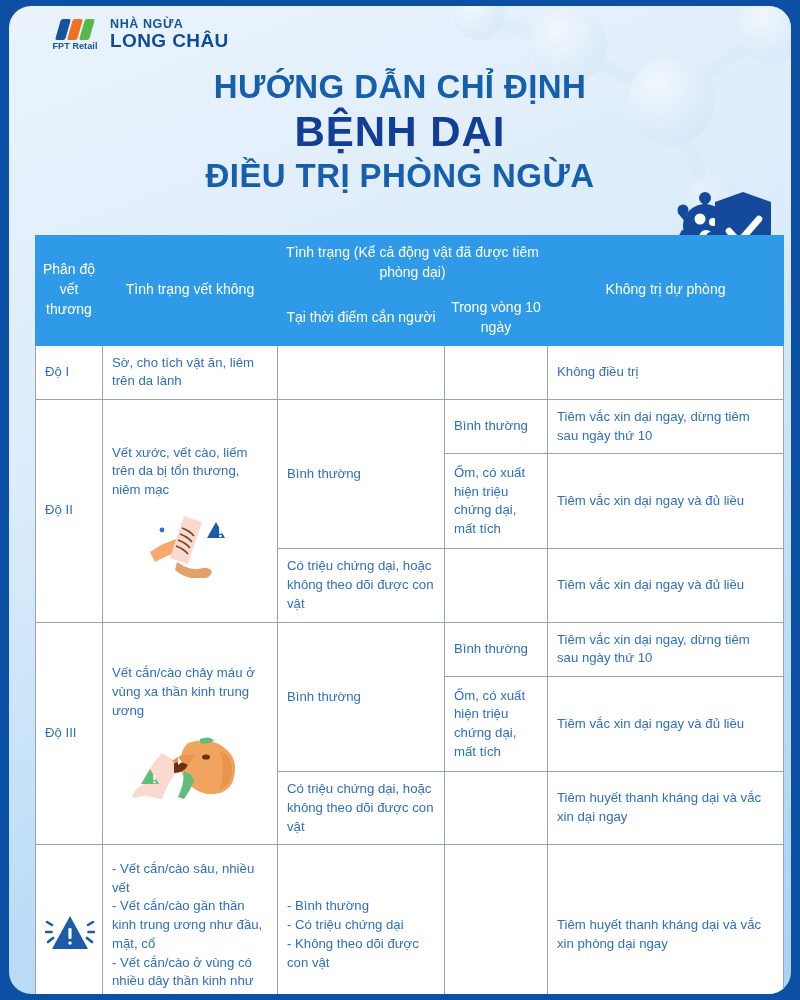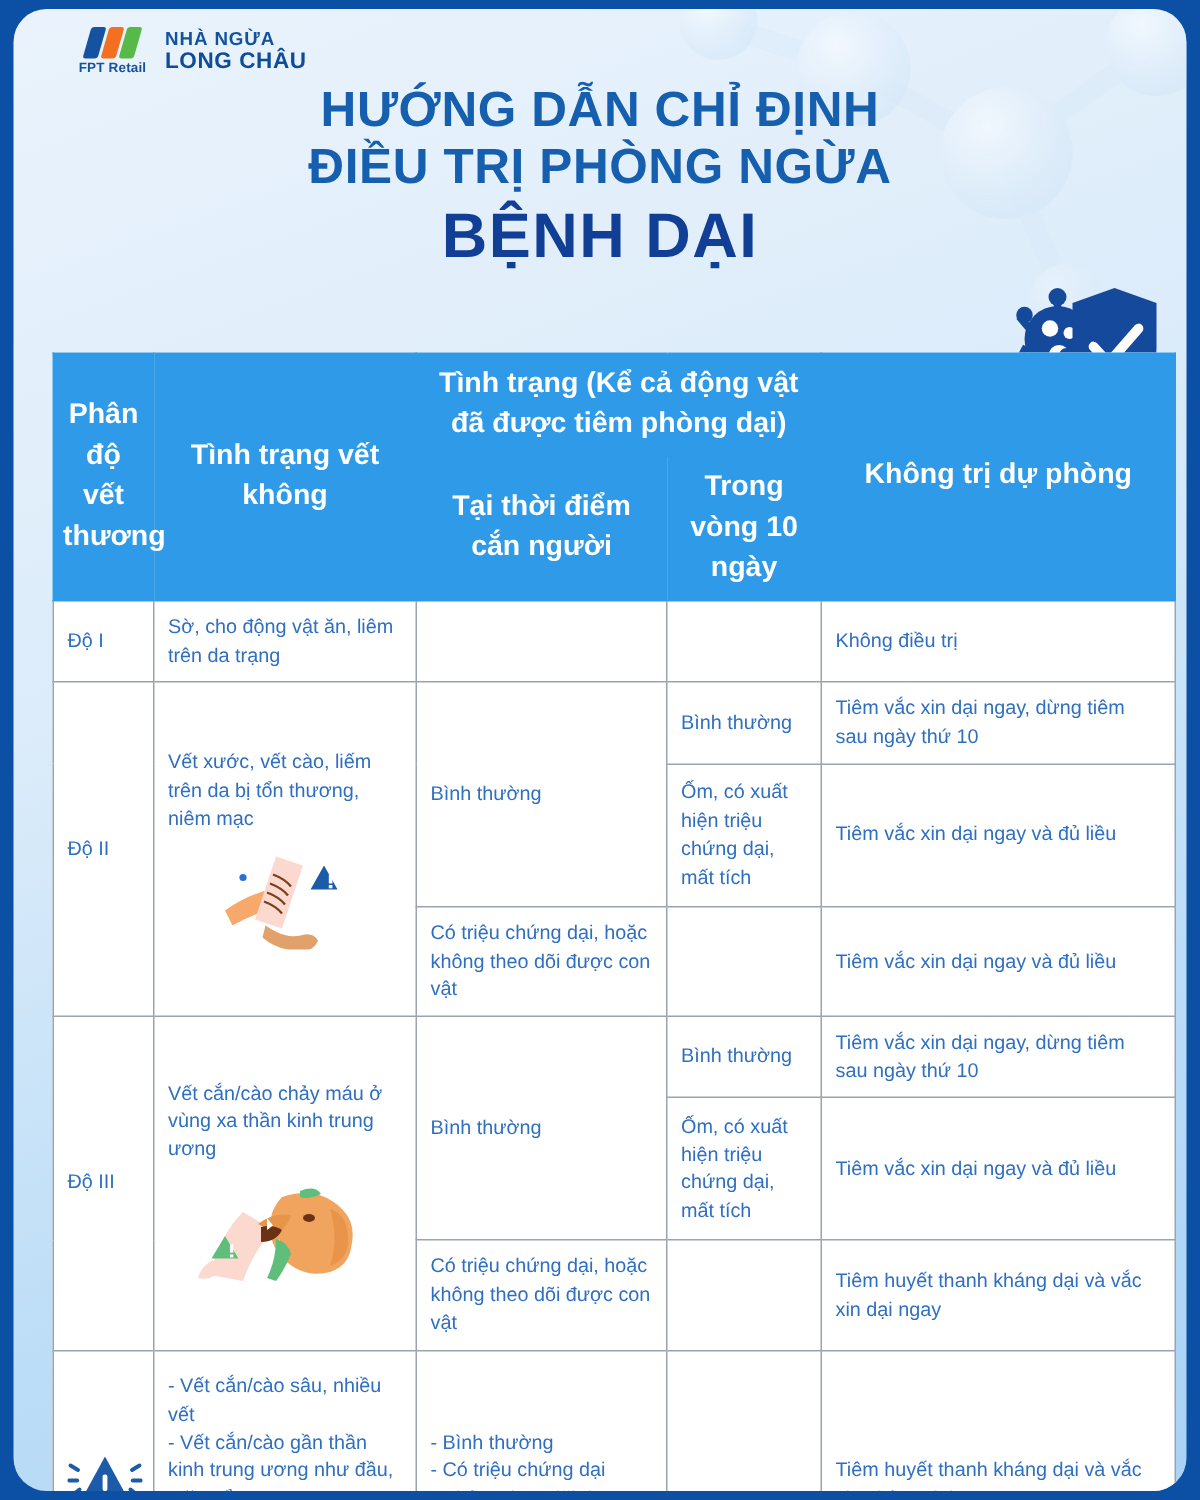--- a/index.html
+++ b/index.html
@@ -43,24 +43,24 @@
   }
   .logo-mark { width: 52px; display:flex; flex-direction:column; align-items:center; gap:1px; }
   .logo-bars { display:flex; gap:2px; align-items:flex-end; }
   .bar { width: 10px; height: 21px; transform: skewX(-16deg); border-radius: 2px 2px 2px 2px; }
   .bar.b1 { background:#1553A0; }
   .bar.b2 { background:#F37021; }
   .bar.b3 { background:#57B947; }
   .fpt-retail { font-size: 9px; font-weight: 700; color:#1553A0; letter-spacing:.1px; }
   .brand-text { line-height: 1.05; }
   .brand-top { font-size: 12.5px; font-weight: 700; color:#12529E; letter-spacing:.6px; }
-  .brand-bot { font-size: 15px; font-weight: 800; color:#0E4C9A; letter-spacing:.4px; }
-
-  
-  .title-wrap { position:absolute; left:0; right:0; top: 48px; text-align:center; }
+  .brand-bot { font-size: 19px; font-weight: 800; color:#0E4C9A; letter-spacing:.4px; }
+
+  
+  .title-wrap { position:absolute; left:0; right:0; top: 62px; text-align:center; }
   .t-line { font-weight: 800; color:#155FAE; letter-spacing:.4px; line-height:1.16; }
   .t1, .t2 { font-size: 33px; }
   .t3 { font-size: 42px; color:#123F96; letter-spacing:1px; margin-top:2px; }
 
   
   .badge { position:absolute; right: 16px; top: 178px; width:108px; height:94px; }
 
   
   .table {
     position:absolute;
@@ -77,24 +77,24 @@
     padding: 8px 9px;
     font-size: 13.2px;
     line-height: 1.42;
     color: #2F6FC0;
     font-weight: 400;
     text-align: left;
   }
   .table thead th {
     background: #2F9BE8;
     color:#ffffff;
-    font-weight: 700;
+    font-weight: 400;
     text-align:center;
     border-color:#2F9BE8;
-    font-size: 19px;
+    font-size: 14px;
     padding: 7px 6px;
   }
   .table thead th.sub { border-top: 1px solid #67b8ef; }
   .grade { color:#16181b; font-weight:700; text-align:center; font-size:13.6px;margin-top:22px; }
   .blank { background:#fff; }
   .illus { display:block; margin: 6px auto 0; }
   .warn-cell { text-align:center; padding: 4px; }
   .multi { white-space: pre-line; }
 </style>
 </head>
@@ -135,22 +135,22 @@
         <div class="fpt-retail">FPT Retail</div>
       </div>
       <div class="brand-text">
         <div class="brand-top">NHÀ NGỪA</div>
         <div class="brand-bot">LONG CHÂU</div>
       </div>
     </div>
 
     <div class="title-wrap">
       <div class="t-line t1">HƯỚNG DẪN CHỈ ĐỊNH</div>
+      <div class="t-line t3">BỆNH DẠI</div>
       <div class="t-line t2">ĐIỀU TRỊ PHÒNG NGỪA</div>
-      <div class="t-line t3">BỆNH DẠI</div>
     </div>
 
     <svg class="badge" viewBox="0 0 108 94">
       <g fill="#15499B">
         <circle cx="38" cy="42" r="22"></circle>
         <circle cx="38" cy="14" r="6"></circle>
           <rect x="35.5" y="14" width="5" height="12"></rect>
         <circle cx="16" cy="26" r="5.5"></circle>
           <rect x="14" y="26" width="5" height="12" transform="rotate(-40 16 32)"></rect>
         <circle cx="14" cy="58" r="5.5"></circle>
@@ -187,21 +187,21 @@
         </tr>
         <tr>
           <th class="sub">Tại thời điểm cắn người</th>
           <th class="sub">Trong vòng 10 ngày</th>
         </tr>
       </thead>
       <tbody>
 
         <tr style="height:50px">
           <td class="grade">Độ I</td>
-          <td>Sờ, cho động vật ăn, liêm trên da trạng</td>
+          <td>Sờ, cho tích vật ăn, liêm trên da lành</td>
           <td class="blank"></td>
           <td class="blank"></td>
           <td>Không điều trị</td>
         </tr>
 
         <tr style="height:42px">
           <td class="grade" rowspan="3">Độ II</td>
           <td rowspan="3">
             <span>Vết xước, vết cào, liếm trên da bị tổn thương, niêm mạc</span>
             <svg class="illus" width="120" height="72" viewBox="0 0 120 72">

